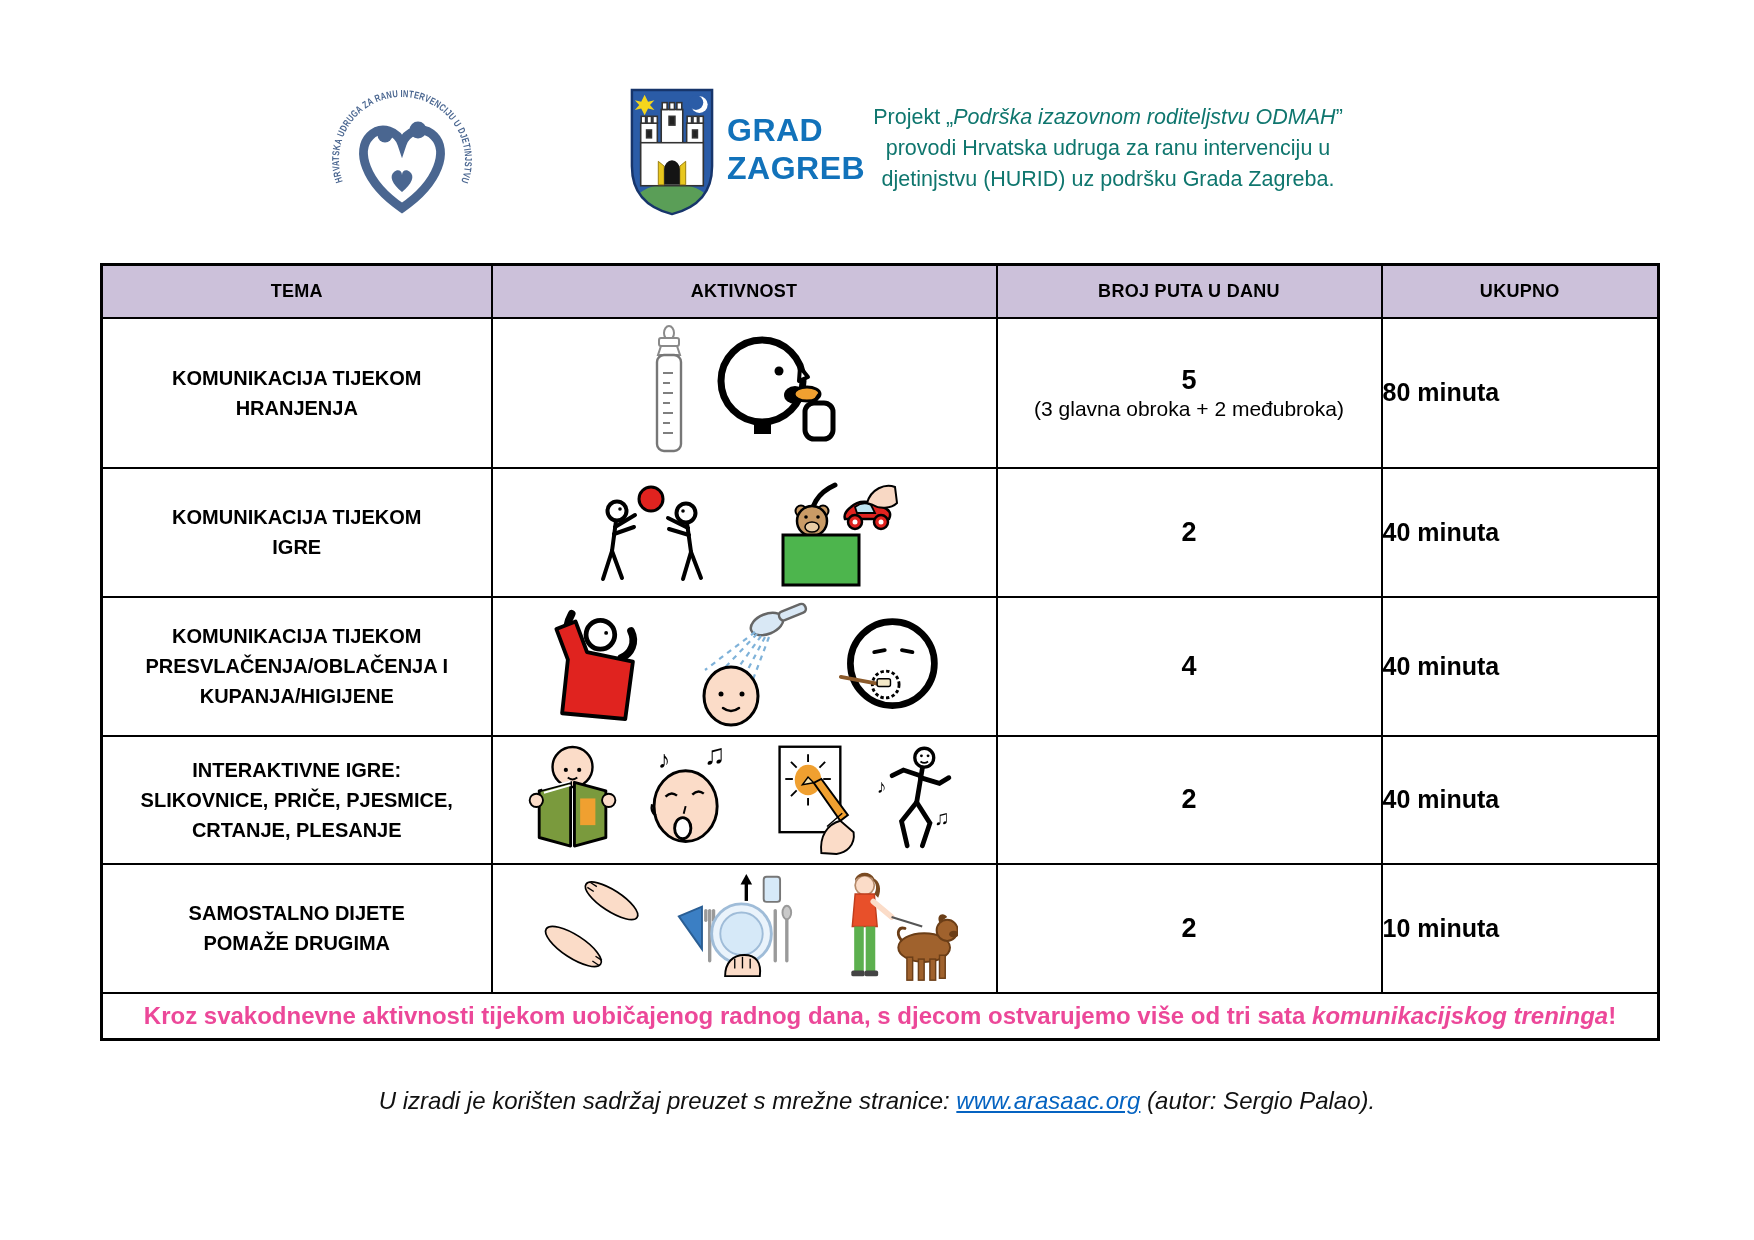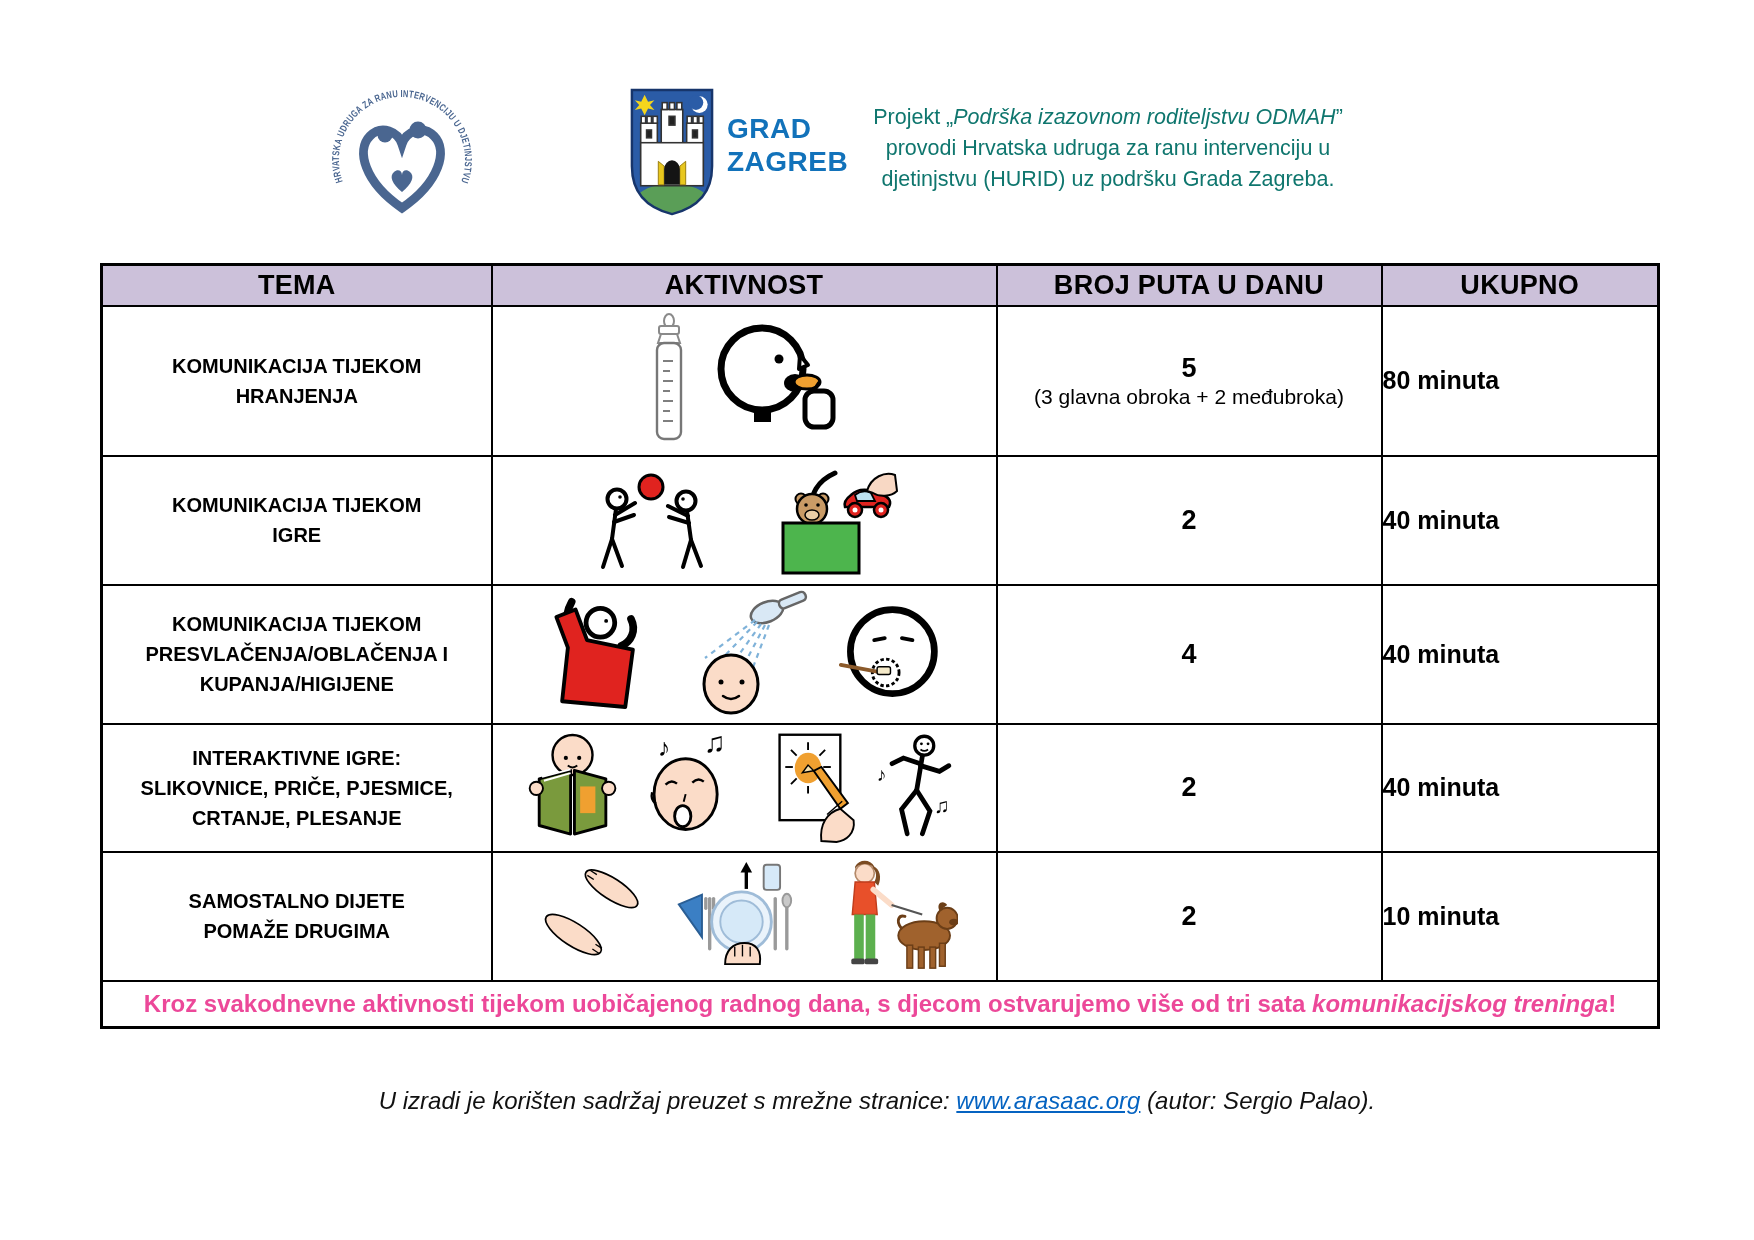--- a/index.html
+++ b/index.html
@@ -8,37 +8,37 @@
     width:1754px; height:1240px; position:relative;
     font-family:"Liberation Sans", sans-serif; color:#000;
   }
   .preline { white-space:pre-line; }
 
   
   .hurid-logo { position:absolute; left:322px; top:80px; width:160px; height:160px; }
   .zg-shield  { position:absolute; left:628px; top:86px; }
   .zg-name {
     position:absolute; left:727px; top:112px;
-    font-size:28px; font-weight:bold; color:#1272ba; line-height:1.18; letter-spacing:0.5px;
+    font-size:32px; font-weight:bold; color:#1272ba; line-height:1.18; letter-spacing:0.5px;
   }
   .project-note {
     position:absolute; left:768px; top:102px; width:680px;
     text-align:center; font-size:21.5px; line-height:1.45; color:#0f766e;
   }
   .project-note .it { font-style:italic; }
 
   
   table.doc {
     position:absolute; left:100px; top:263px; width:1557px;
     border-collapse:collapse; table-layout:fixed;
     border:3px solid #000;
   }
   table.doc td, table.doc th { border:2px solid #000; vertical-align:middle; }
   th.colhead {
-    background:#ccc1da; height:41px; font-size:27px; font-weight:bold;
+    background:#ccc1da; height:53px; font-size:18px; font-weight:bold;
     text-align:center; letter-spacing:0.3px;
   }
   td.tema {
     font-weight:bold; font-size:20px; text-align:center; line-height:1.5; padding:6px 10px;
   }
   td.acts-cell { padding:4px 2px; }
   .acts { display:flex; justify-content:center; align-items:center; gap:16px; }
   td.broj { text-align:center; padding:4px; }
   .broj-main { font-size:27px; font-weight:bold; line-height:1.2; }
   .broj-note { font-size:21px; line-height:1.2; }

